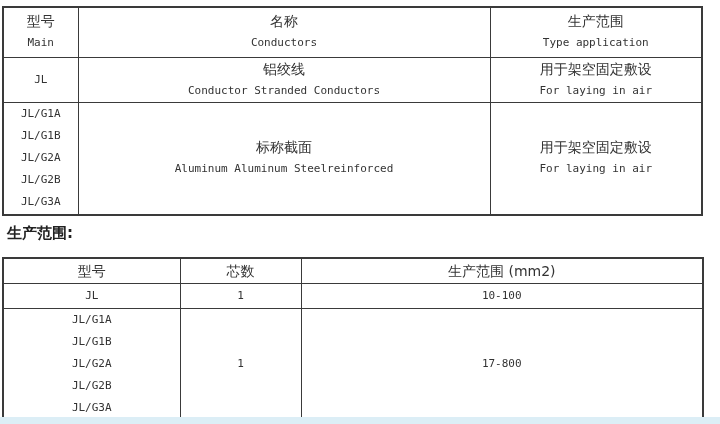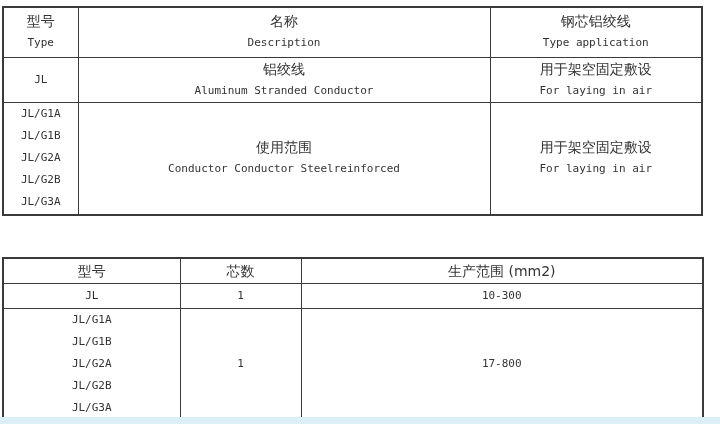--- a/index.html
+++ b/index.html
@@ -79,64 +79,65 @@
   <table class="tbl tbl1">
     <colgroup>
       <col style="width:75px">
       <col style="width:412px">
       <col style="width:212px">
     </colgroup>
     <tbody>
       <tr class="r-hdr1">
         <th>
           <div class="zh">型号</div>
-          <div class="en">Type</div>
+          <div class="en">Main</div>
         </th>
         <th>
           <div class="zh">名称</div>
-          <div class="en">Description</div>
+          <div class="en">Conductors</div>
         </th>
         <th>
-          <div class="zh">钢芯铝绞线</div>
+          <div class="zh">生产范围</div>
           <div class="en">Type application</div>
         </th>
       </tr>
       <tr class="r-jl1">
         <td>
           <div class="lat">JL</div>
         </td>
         <td>
           <div class="zh">铝绞线</div>
-          <div class="en">Aluminum Stranded Conductor</div>
+          <div class="en">Conductor Stranded Conductors</div>
         </td>
         <td>
           <div class="zh">用于架空固定敷设</div>
           <div class="en">For laying in air</div>
         </td>
       </tr>
       <tr class="r-big1">
         <td>
           <div class="lat">JL/G1A</div>
           <div class="lat">JL/G1B</div>
           <div class="lat">JL/G2A</div>
           <div class="lat">JL/G2B</div>
           <div class="lat">JL/G3A</div>
         </td>
         <td>
-          <div class="zh">使用范围</div>
-          <div class="en">Conductor Conductor Steelreinforced</div>
+          <div class="zh">标称截面</div>
+          <div class="en">Aluminum Aluminum Steelreinforced</div>
         </td>
         <td>
           <div class="zh">用于架空固定敷设</div>
           <div class="en">For laying in air</div>
         </td>
       </tr>
     </tbody>
   </table>
 
+  <div class="heading">生产范围:</div>
 
   <table class="tbl tbl2">
     <colgroup>
       <col style="width:177px">
       <col style="width:121px">
       <col style="width:402px">
     </colgroup>
     <tbody>
       <tr class="r-hdr2">
         <th>
@@ -150,21 +151,21 @@
         </th>
       </tr>
       <tr class="r-jl2">
         <td>
           <div class="lat">JL</div>
         </td>
         <td>
           <div class="lat">1</div>
         </td>
         <td>
-          <div class="lat">10-300</div>
+          <div class="lat">10-100</div>
         </td>
       </tr>
       <tr class="r-big2">
         <td>
           <div class="lat">JL/G1A</div>
           <div class="lat">JL/G1B</div>
           <div class="lat">JL/G2A</div>
           <div class="lat">JL/G2B</div>
           <div class="lat">JL/G3A</div>
         </td>

